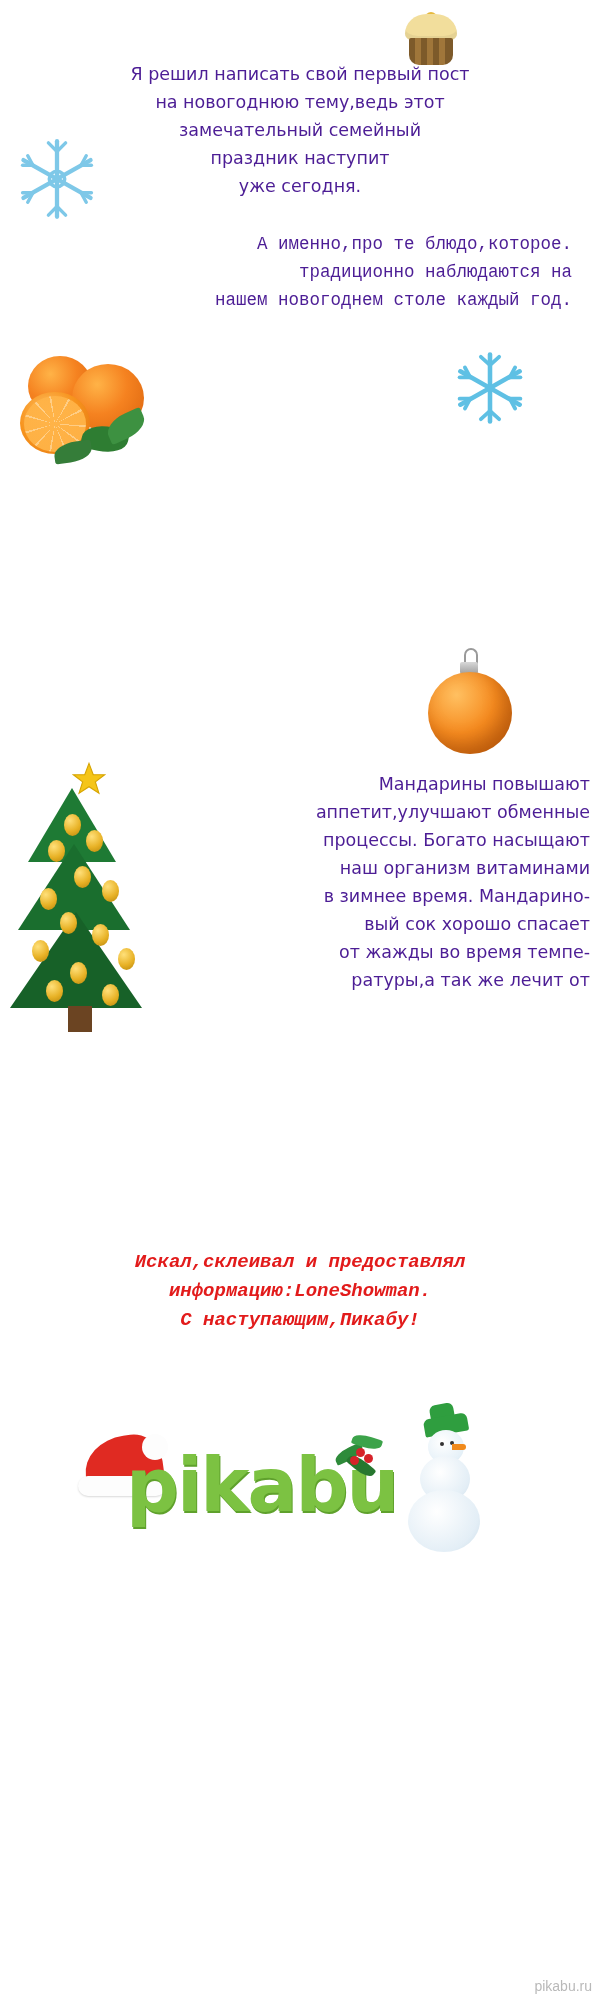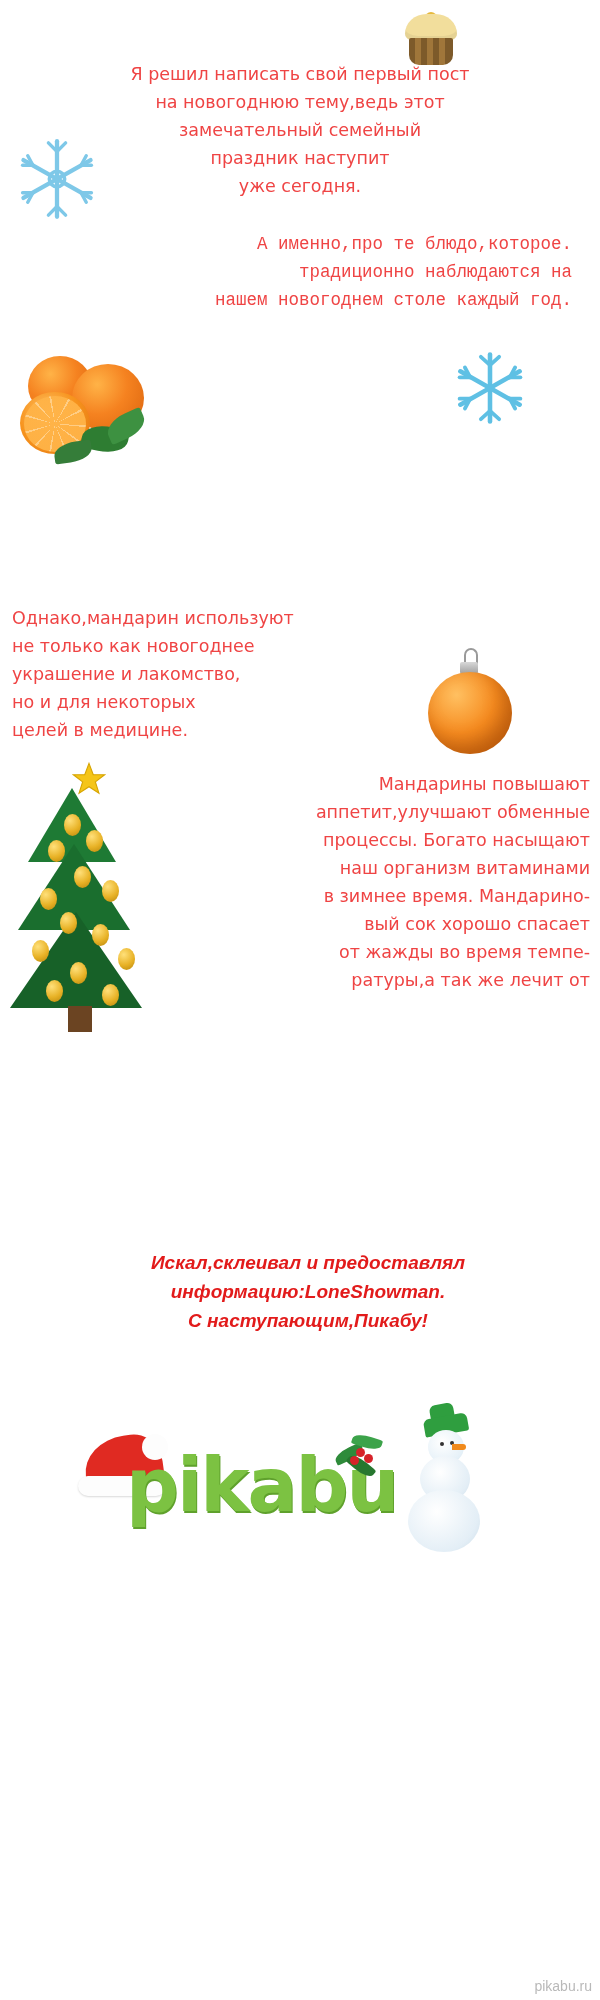--- a/index.html
+++ b/index.html
@@ -70,21 +70,21 @@
     top: 24px;
     width: 44px;
     height: 27px;
     background: linear-gradient(90deg,#7d5a2a 0 6px,#a0763a 6px 12px,#7d5a2a 12px 18px,#a0763a 18px 24px,#7d5a2a 24px 30px,#a0763a 30px 36px,#7d5a2a 36px 44px);
     border-radius: 2px 2px 10px 10px;
   }
 
   
   .para {
     position: absolute;
-    color: #ef4444;
+    color: #4c1d95;
     font-family: "DejaVu Sans", sans-serif;
     font-size: 17.5px;
     line-height: 28px;
     white-space: pre-line;
   }
 
   .p-intro {
     top: 60px;
     left: 20px;
     width: 560px;
@@ -119,25 +119,25 @@
     top: 1046px;
     left: 14px;
     width: 560px;
     text-align: left;
   }
 
   
   .signature {
     position: absolute;
     top: 1248px;
-    left: 28px;
+    left: 20px;
     width: 560px;
     text-align: center;
     color: #e21b1b;
-    font-family: Liberation Sans, sans-serif;
+    font-family: Liberation Mono, monospace;
     font-size: 19px;
     font-weight: bold;
     font-style: italic;
     line-height: 29px;
     white-space: pre-line;
   }
 
   
   .snowflake { position: absolute; }
   .snowflake svg { display: block; }
@@ -458,25 +458,20 @@
           <line x1="24" y1="64" x2="10" y2="64"></line>
             <line x1="24" y1="64" x2="17" y2="77"></line>
           <line x1="76" y1="36" x2="90" y2="36"></line>
             <line x1="76" y1="36" x2="83" y2="23"></line>
         </g>
       </g>
     </svg>
   </div>
 
 
-  <div class="para p-however">Однако,мандарин используют
-не только как новогоднее
-украшение и лакомство,
-но и  для некоторых
-          целей в медицине.</div>
 
   <div class="ornament">
     <div class="hook"></div>
     <div class="cap"></div>
     <div class="ball"></div>
   </div>
 
   <div class="tree">
     <div class="star">
       <svg viewBox="0 0 24 24" width="34" height="34" aria-hidden="true">

